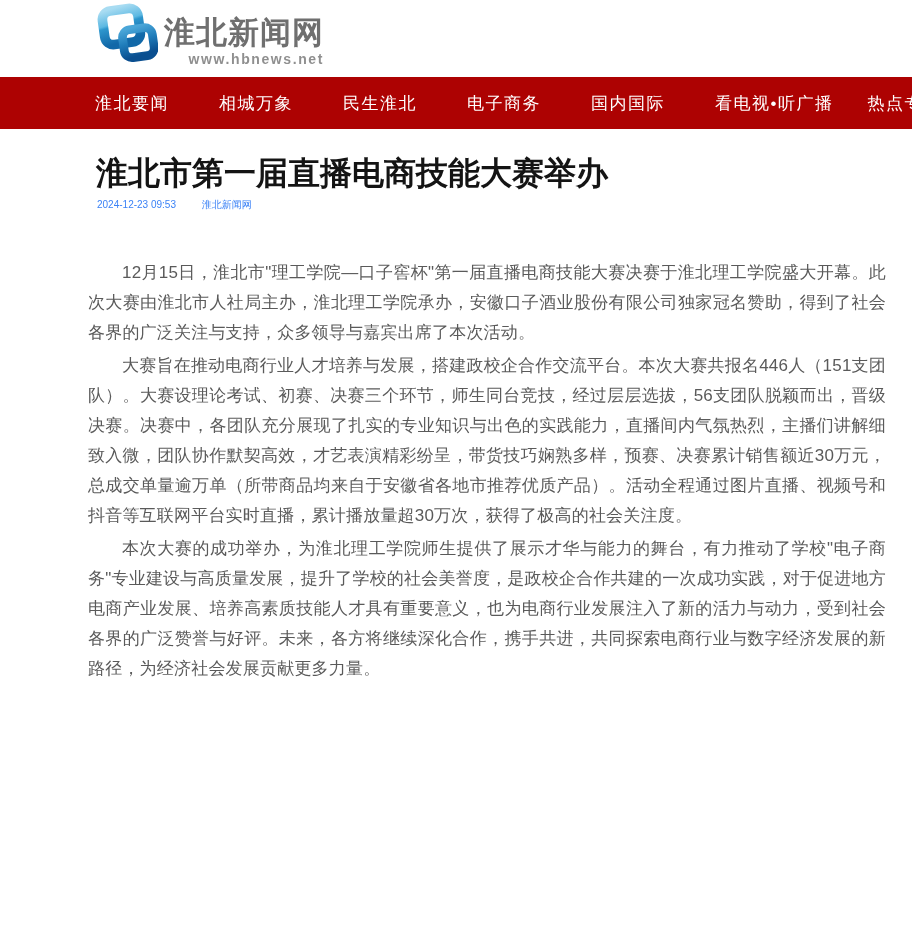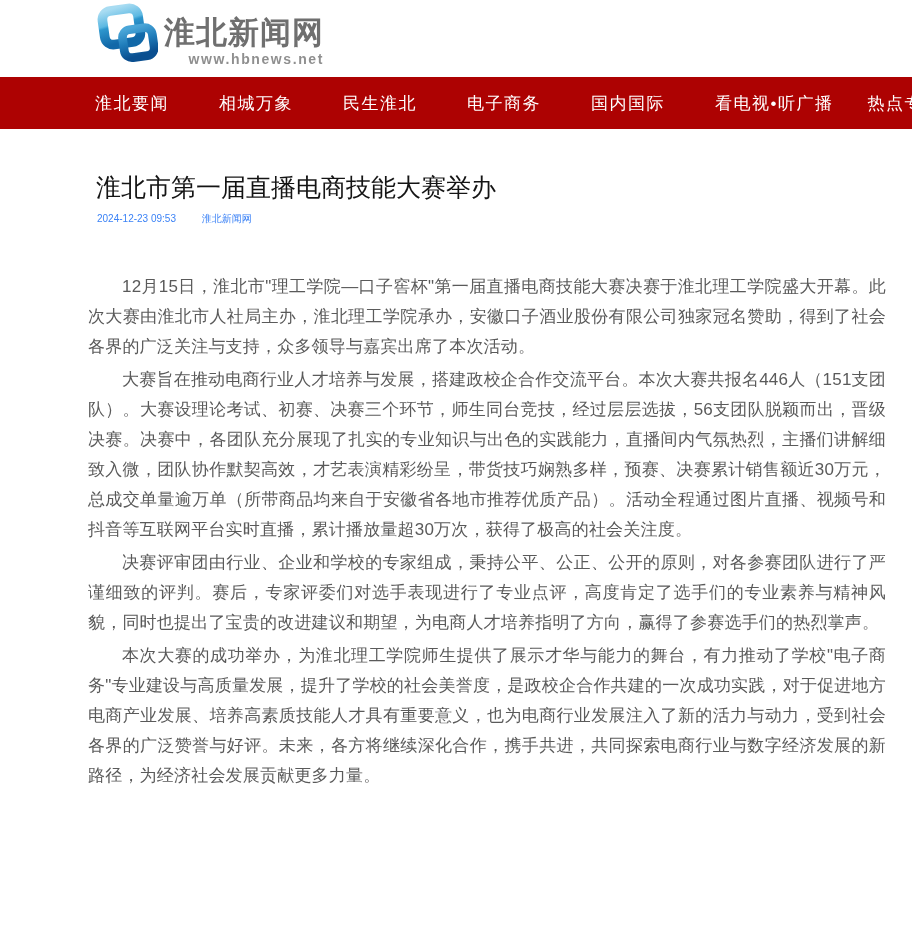--- a/index.html
+++ b/index.html
@@ -64,24 +64,24 @@
     cursor: pointer;
     text-decoration: none;
   }
   .main-nav .nav-item:nth-child(6) { margin-right: 34px; }
   
   .article {
     width: 798px;
     margin-left: 88px;
   }
   .article-title {
-    margin: 43px 0 0 8px;
-    font-size: 25px;
+    margin: 29px 0 0 8px;
+    font-size: 32px;
     line-height: 30px;
-    font-weight: normal;
+    font-weight: bold;
     color: #141414;
   }
   .article-meta {
     margin: 10px 0 0 9px;
     font-size: 10px;
     color: #3b82f6;
   }
   .article-meta .source { margin-left: 23px; }
   .article-body {
     margin-top: 46px;
@@ -145,16 +145,15 @@
 
 <div class="article">
   <h1 class="article-title">淮北市第一届直播电商技能大赛举办</h1>
   <div class="article-meta">
     <span class="time">2024-12-23 09:53</span>
     <span class="source">淮北新闻网</span>
   </div>
   <div class="article-body">
     <p>12月15日，淮北市"理工学院—口子窖杯"第一届直播电商技能大赛决赛于淮北理工学院盛大开幕。此次大赛由淮北市人社局主办，淮北理工学院承办，安徽口子酒业股份有限公司独家冠名赞助，得到了社会各界的广泛关注与支持，众多领导与嘉宾出席了本次活动。</p>
     <p>大赛旨在推动电商行业人才培养与发展，搭建政校企合作交流平台。本次大赛共报名446人（151支团队）。大赛设理论考试、初赛、决赛三个环节，师生同台竞技，经过层层选拔，56支团队脱颖而出，晋级决赛。决赛中，各团队充分展现了扎实的专业知识与出色的实践能力，直播间内气氛热烈，主播们讲解细致入微，团队协作默契高效，才艺表演精彩纷呈，带货技巧娴熟多样，预赛、决赛累计销售额近30万元，总成交单量逾万单（所带商品均来自于安徽省各地市推荐优质产品）。活动全程通过图片直播、视频号和抖音等互联网平台实时直播，累计播放量超30万次，获得了极高的社会关注度。</p>
-    <p>决赛评审团由行业、企业和学校的专家组成，秉持公平、公正、公开的原则，对各参赛团队进行了严谨细致的评判。赛后，专家评委们对选手表现进行了专业点评，高度肯定了选手们的专业素养与精神风貌，同时也提出了宝贵的改进建议和期望，为电商人才培养指明了方向，赢得了参赛选手们的热烈掌声。</p>
     <p>本次大赛的成功举办，为淮北理工学院师生提供了展示才华与能力的舞台，有力推动了学校"电子商务"专业建设与高质量发展，提升了学校的社会美誉度，是政校企合作共建的一次成功实践，对于促进地方电商产业发展、培养高素质技能人才具有重要意义，也为电商行业发展注入了新的活力与动力，受到社会各界的广泛赞誉与好评。未来，各方将继续深化合作，携手共进，共同探索电商行业与数字经济发展的新路径，为经济社会发展贡献更多力量。</p>
   </div>
 </div>
 
 </body></html>

